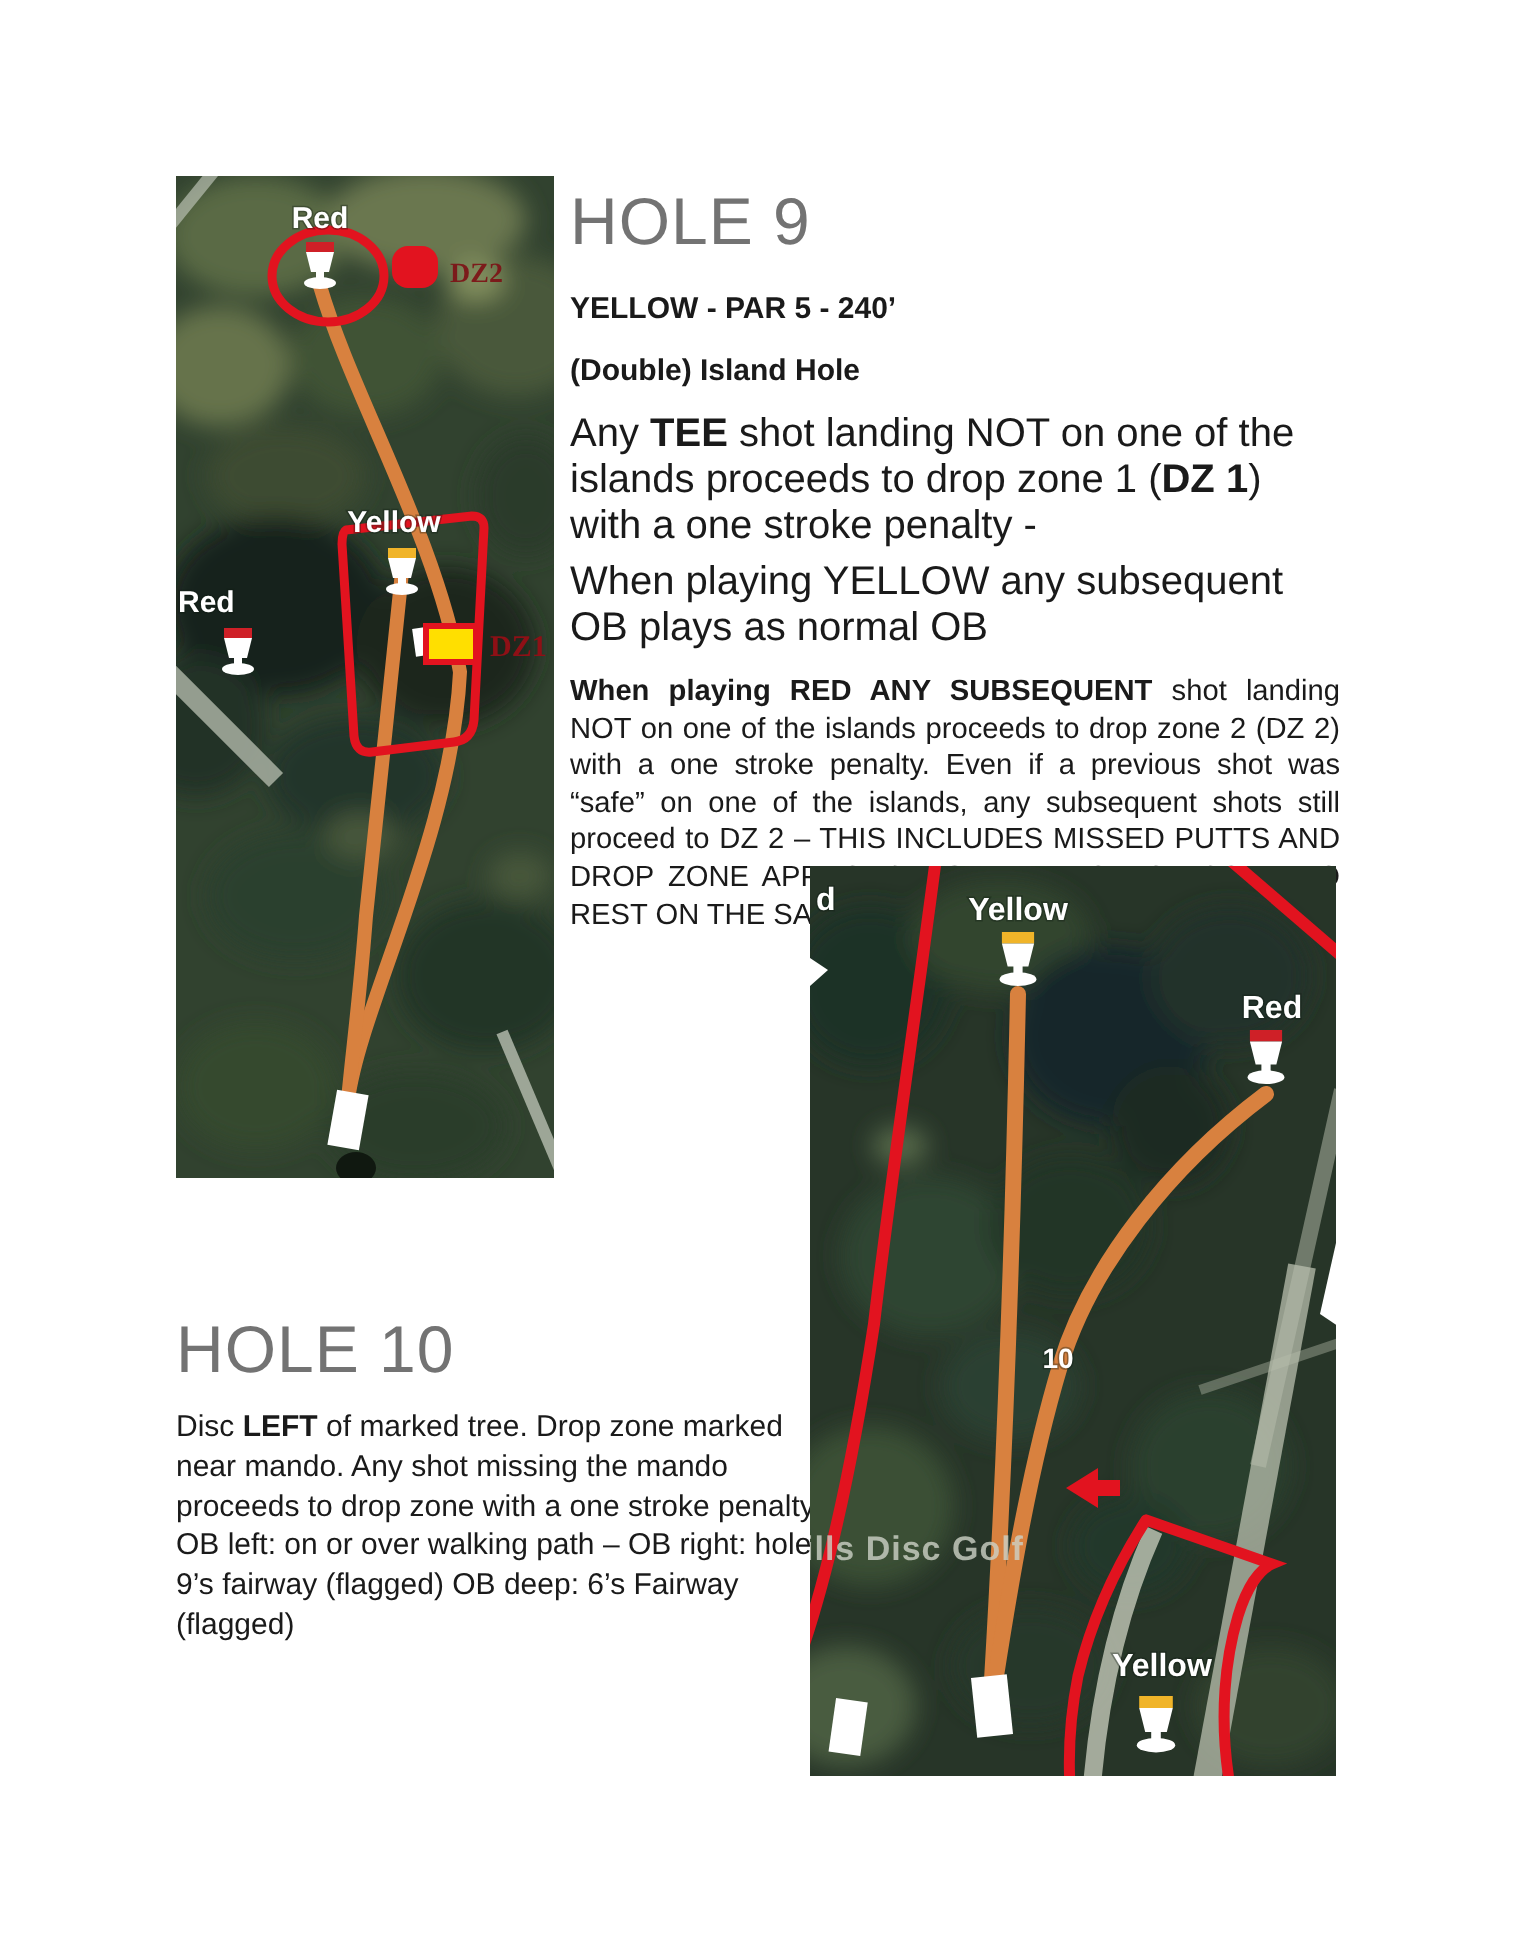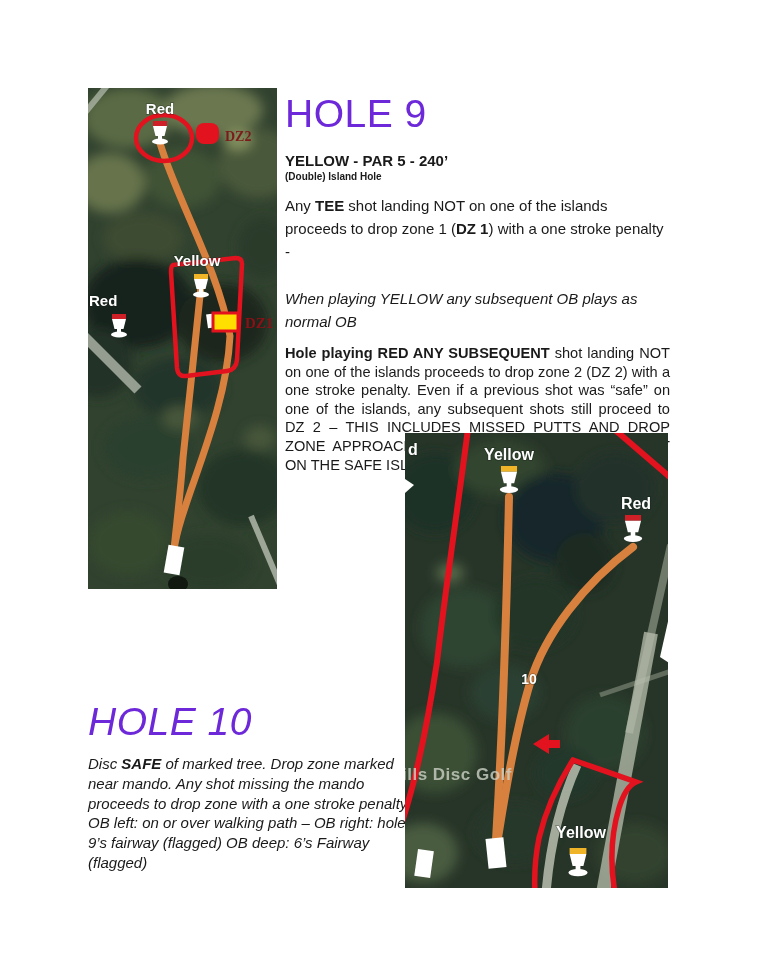--- a/index.html
+++ b/index.html
@@ -4,24 +4,24 @@
 <style>
   html,body{margin:0;padding:0;background:#888;}
   #page{position:relative;width:757px;height:980px;background:#ffffff;overflow:hidden;
         font-family:"Liberation Sans",sans-serif;color:#1a1a1a;}
   .map{position:absolute;}
   .map svg{display:block;}
   svg text{font-family:"Liberation Sans",sans-serif;}
   .maplabel{fill:#ffffff;font-weight:bold;paint-order:stroke;stroke:rgba(15,25,18,.35);stroke-width:1.6px;}
   .dzlabel{font-family:"Liberation Serif",serif;font-weight:bold;}
   .txtblock{position:absolute;}
-  h1.holetitle{font-size:39px;font-weight:400;letter-spacing:.5px;margin:0 0 14px 0;color:#6d28d9;}
+  h1.holetitle{font-size:33px;font-weight:400;letter-spacing:.5px;margin:0 0 14px 0;color:#737373;}
   .parline{font-size:15px;font-weight:bold;line-height:21px;}
-  .subtitle{font-size:10px;font-weight:bold;}
-  .para{font-size:15px;line-height:23px;margin-top:12px;}
+  .subtitle{font-size:15px;font-weight:bold;margin-top:12px;}
+  .para{font-size:20px;line-height:23px;margin-top:12px;}
   .para-tight{font-size:14.6px;line-height:18.6px;margin-top:11px;text-align:justify;}
   .para10{font-size:15px;line-height:19.8px;margin-top:10px;}
 </style>
 </head>
 <body>
 
 <div id="page">
 
   <div class="map" style="left:88px;top:88px;width:189px;height:501px;">
     <svg width="189" height="501" viewBox="0 0 189 501">
@@ -95,27 +95,27 @@
       <text x="109" y="178" font-size="15" text-anchor="middle" class="maplabel">Yellow</text>
       <text x="1" y="218" font-size="15" class="maplabel">Red</text>
     </svg>
   </div>
 
   <div class="txtblock" style="left:285px;top:92px;width:385px;">
     <h1 class="holetitle">HOLE 9</h1>
     <div class="parline">YELLOW - PAR 5 - 240’</div>
     <div class="subtitle">(Double) Island Hole</div>
     <div class="para"><span>Any </span><b>TEE</b><span> shot landing NOT on one of the islands proceeds to drop zone 1 (</span><b>DZ 1</b><span>) with a one stroke penalty -</span></div>
-    <div class="para" style="margin-top:24px;font-style:italic;">When playing YELLOW any subsequent OB plays as normal OB</div>
-    <div class="para-tight"><b>Hole playing RED ANY SUBSEQUENT</b><span> shot landing NOT on one of the islands proceeds to drop zone 2 (DZ 2) with a one stroke penalty. Even if a previous shot was “safe” on one of the islands, any subsequent shots still proceed to DZ 2 – THIS INCLUDES MISSED PUTTS AND DROP ZONE APPROACHES THAT DO NOT COME TO REST ON THE SAFE ISLAND AREA!!</span></div>
+    <div class="para" style="margin-top:5px;">When playing YELLOW any subsequent OB plays as normal OB</div>
+    <div class="para-tight"><b>When playing RED ANY SUBSEQUENT</b><span> shot landing NOT on one of the islands proceeds to drop zone 2 (DZ 2) with a one stroke penalty. Even if a previous shot was “safe” on one of the islands, any subsequent shots still proceed to DZ 2 – THIS INCLUDES MISSED PUTTS AND DROP ZONE APPROACHES THAT DO NOT COME TO REST ON THE SAFE ISLAND AREA!!</span></div>
   </div>
 
-  <div class="txtblock" style="left:88px;top:700px;width:325px;font-style:italic;">
+  <div class="txtblock" style="left:88px;top:656px;width:325px;">
     <h1 class="holetitle" style="margin-bottom:8px;">HOLE 10</h1>
-    <div class="para10"><span>Disc </span><b>SAFE</b><span> of marked tree. Drop zone marked near mando. Any shot missing the mando proceeds to drop zone with a one stroke penalty. OB left: on or over walking path – OB right: hole 9’s fairway (flagged)  OB deep: 6’s Fairway (flagged)</span></div>
+    <div class="para10"><span>Disc </span><b>LEFT</b><span> of marked tree. Drop zone marked near mando. Any shot missing the mando proceeds to drop zone with a one stroke penalty. OB left: on or over walking path – OB right: hole 9’s fairway (flagged)  OB deep: 6’s Fairway (flagged)</span></div>
   </div>
 
   <div class="map" style="left:405px;top:433px;width:263px;height:455px;">
     <svg width="263" height="455" viewBox="0 0 263 455">
       <defs>
         <filter id="f10" x="-30%" y="-30%" width="160%" height="160%">
             <feGaussianBlur stdDeviation="6"></feGaussianBlur>
           </filter>
       </defs>
       <rect x="0" y="0" width="263" height="455" fill="#273528"></rect>

